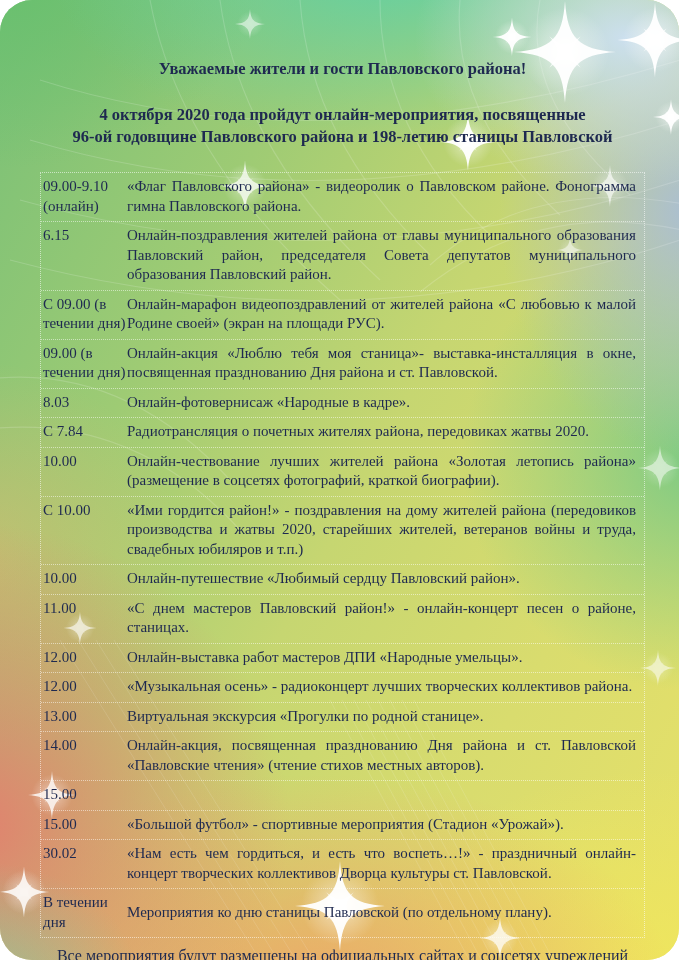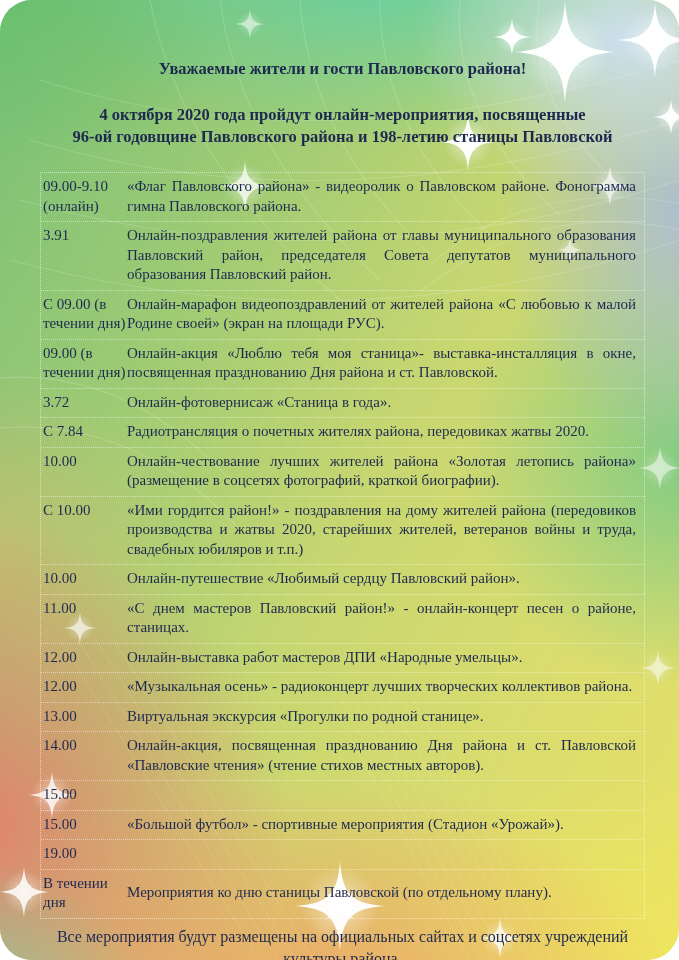--- a/index.html
+++ b/index.html
@@ -118,37 +118,37 @@
     <div class="h-line">4 октября 2020 года пройдут онлайн-мероприятия, посвященные</div>
     <div class="h-line">96-ой годовщине Павловского района и 198-летию станицы Павловской</div>
 
     <div class="schedule">
   <div class="row">
     <div class="time">09.00-9.10 (онлайн)</div>
     <div class="desc">«Флаг Павловского района» - видеоролик о Павловском районе. Фонограмма гимна Павловского района.</div>
   </div>
 
   <div class="row">
-    <div class="time">3.91</div>
+    <div class="time">6.15</div>
     <div class="desc">Онлайн-поздравления жителей района от главы муниципального образования Павловский район, председателя Совета депутатов муниципального образования Павловский район.</div>
   </div>
 
   <div class="row">
     <div class="time">С 09.00 (в течении дня)</div>
     <div class="desc">Онлайн-марафон видеопоздравлений от жителей района «С любовью к малой Родине своей» (экран на площади РУС).</div>
   </div>
 
   <div class="row">
     <div class="time">09.00 (в течении дня)</div>
     <div class="desc">Онлайн-акция «Люблю тебя моя станица»- выставка-инсталляция в окне, посвященная празднованию Дня района и ст. Павловской.</div>
   </div>
 
   <div class="row">
-    <div class="time">3.72</div>
-    <div class="desc">Онлайн-фотовернисаж «Станица в года».</div>
+    <div class="time">8.03</div>
+    <div class="desc">Онлайн-фотовернисаж «Народные в кадре».</div>
   </div>
 
   <div class="row">
     <div class="time">С 7.84</div>
     <div class="desc">Радиотрансляция о почетных жителях района, передовиках жатвы 2020.</div>
   </div>
 
   <div class="row">
     <div class="time">10.00</div>
     <div class="desc">Онлайн-чествование лучших жителей района «Золотая летопись района» (размещение в соцсетях фотографий, краткой биографии).</div>
@@ -192,21 +192,22 @@
   <div class="row">
     <div class="time">15.00</div>
   </div>
 
   <div class="row">
     <div class="time">15.00</div>
     <div class="desc">«Большой футбол» - спортивные мероприятия (Стадион «Урожай»).</div>
   </div>
 
   <div class="row">
-    <div class="time">19.00</div>
+    <div class="time">30.02</div>
+    <div class="desc">«Нам есть чем гордиться, и есть что воспеть…!» - праздничный онлайн-концерт творческих коллективов Дворца культуры ст. Павловской.</div>
   </div>
 
   <div class="row">
     <div class="time">В течении дня</div>
     <div class="desc">Мероприятия ко дню станицы Павловской (по отдельному плану).</div>
   </div>
 </div>
 
     <div class="footer">Все мероприятия будут размещены на официальных сайтах и соцсетях учреждений культуры района.</div>
   </div>

